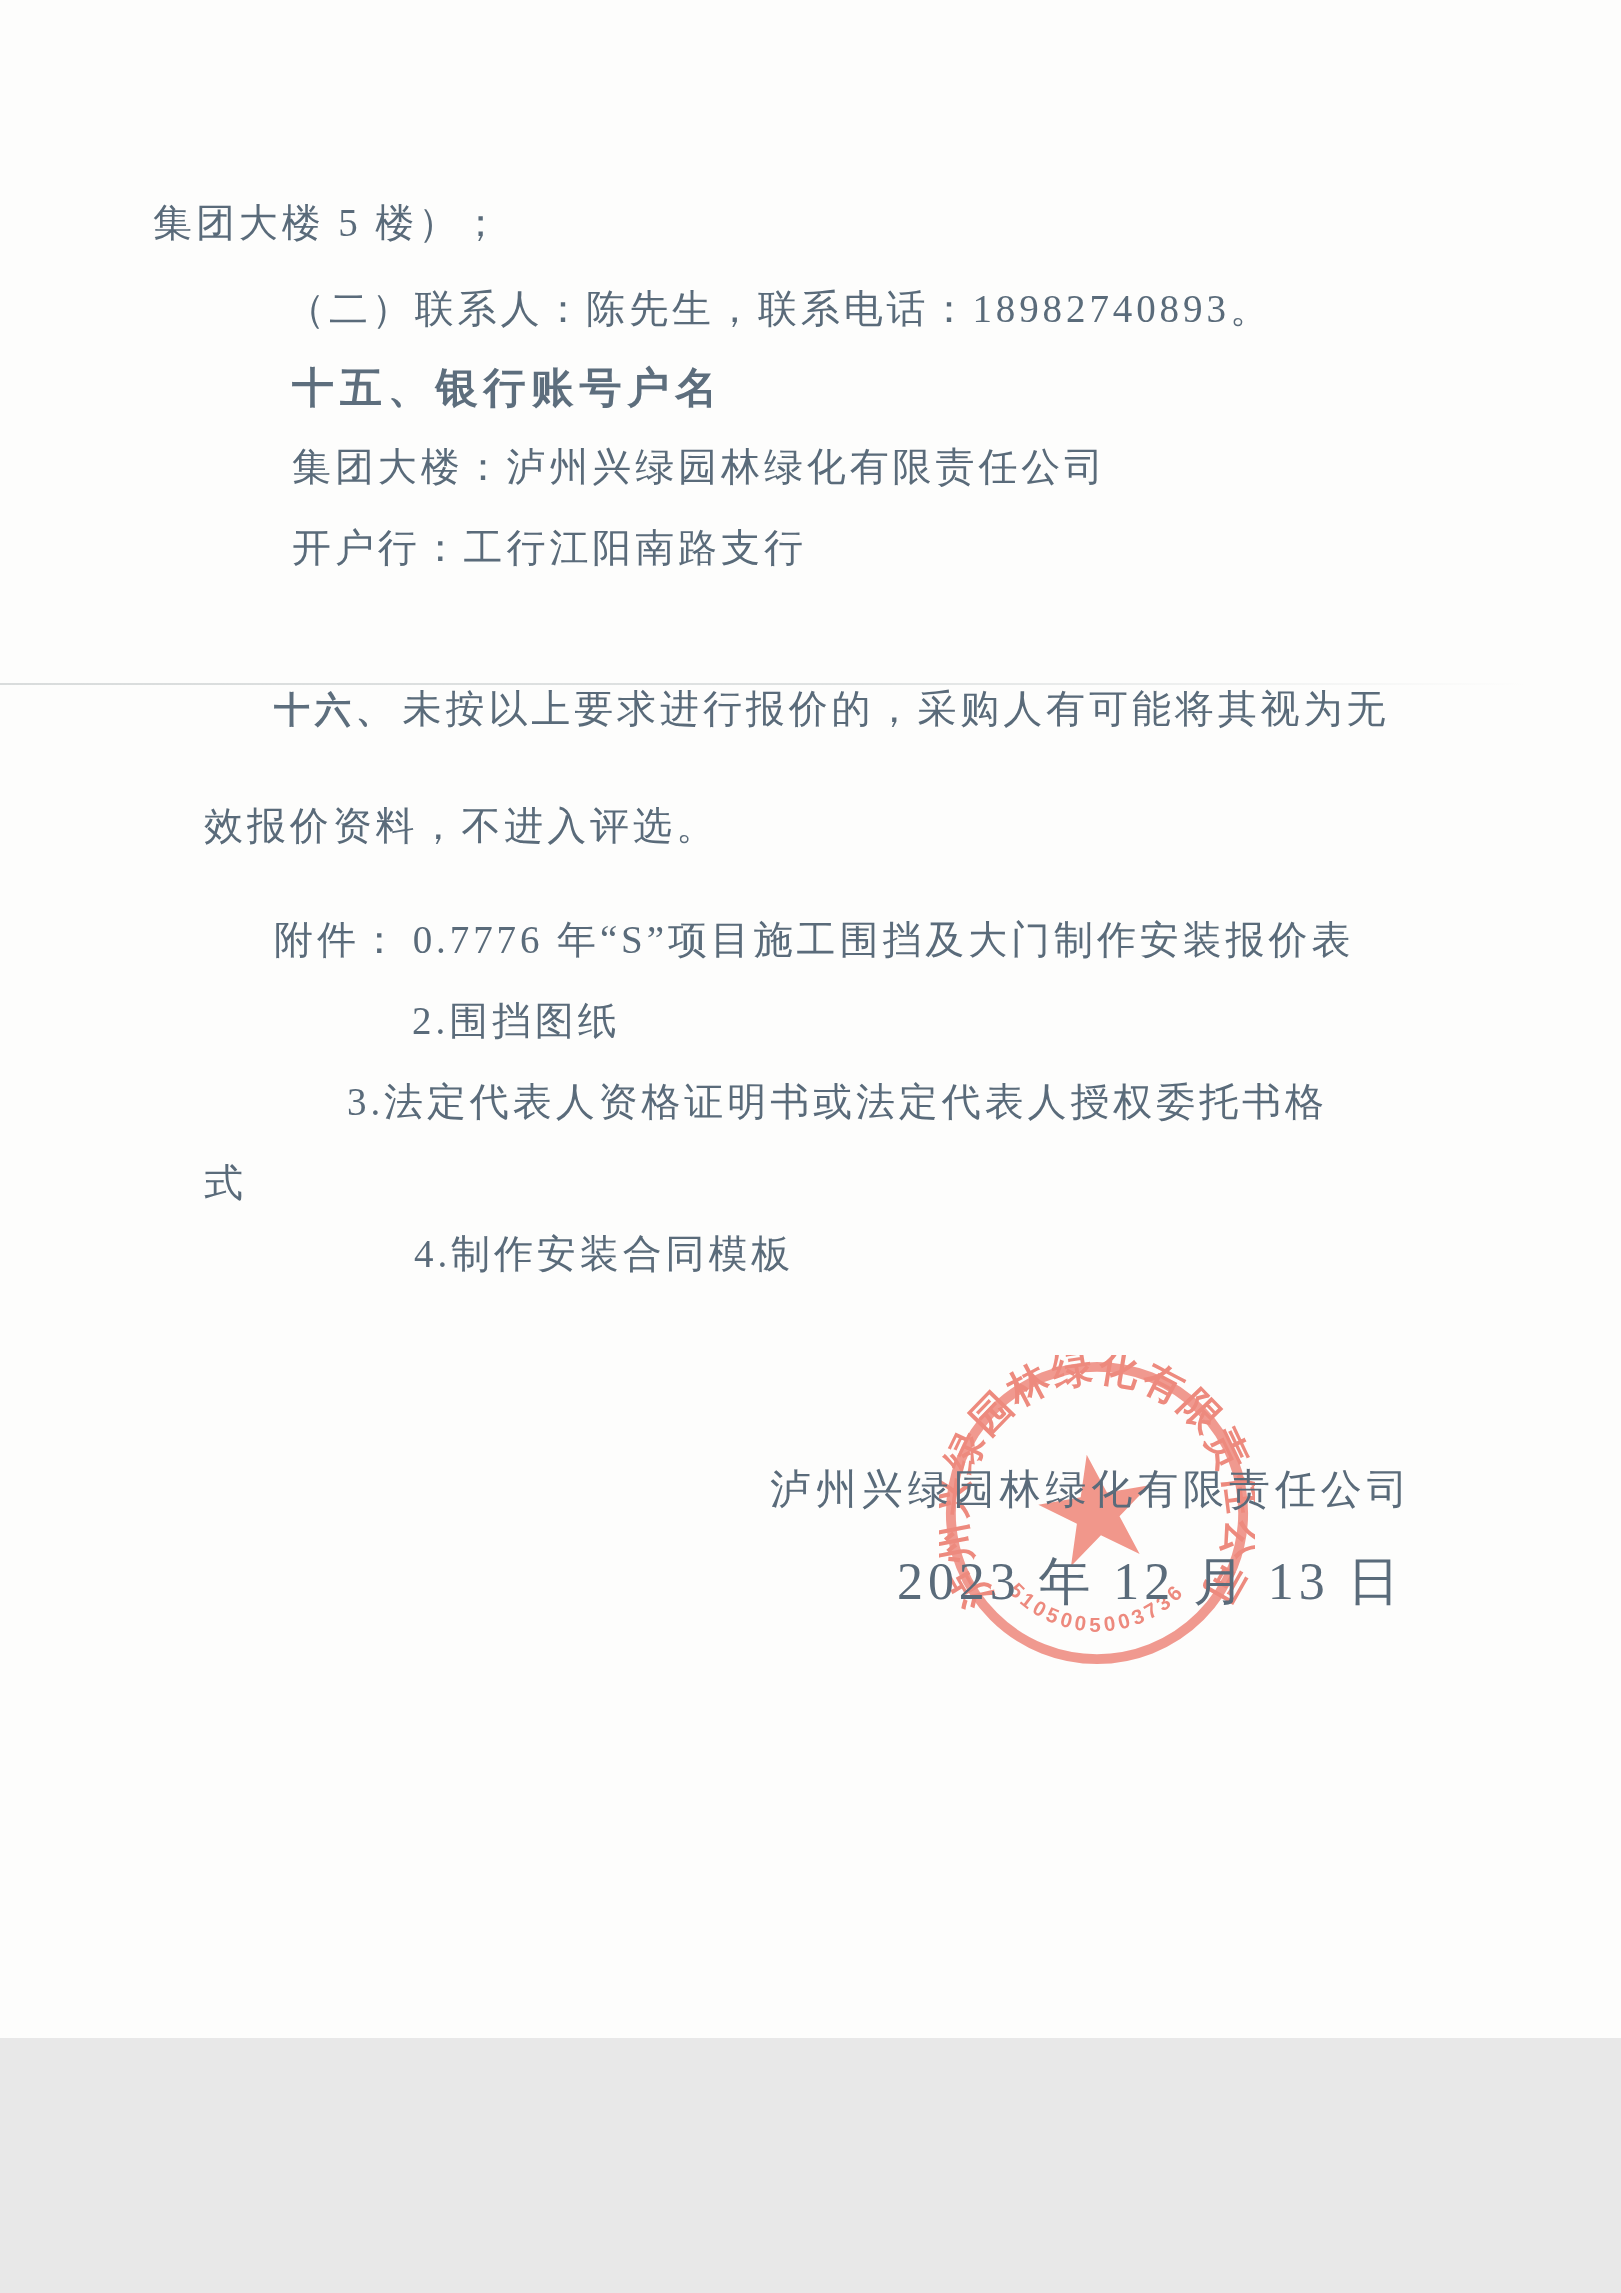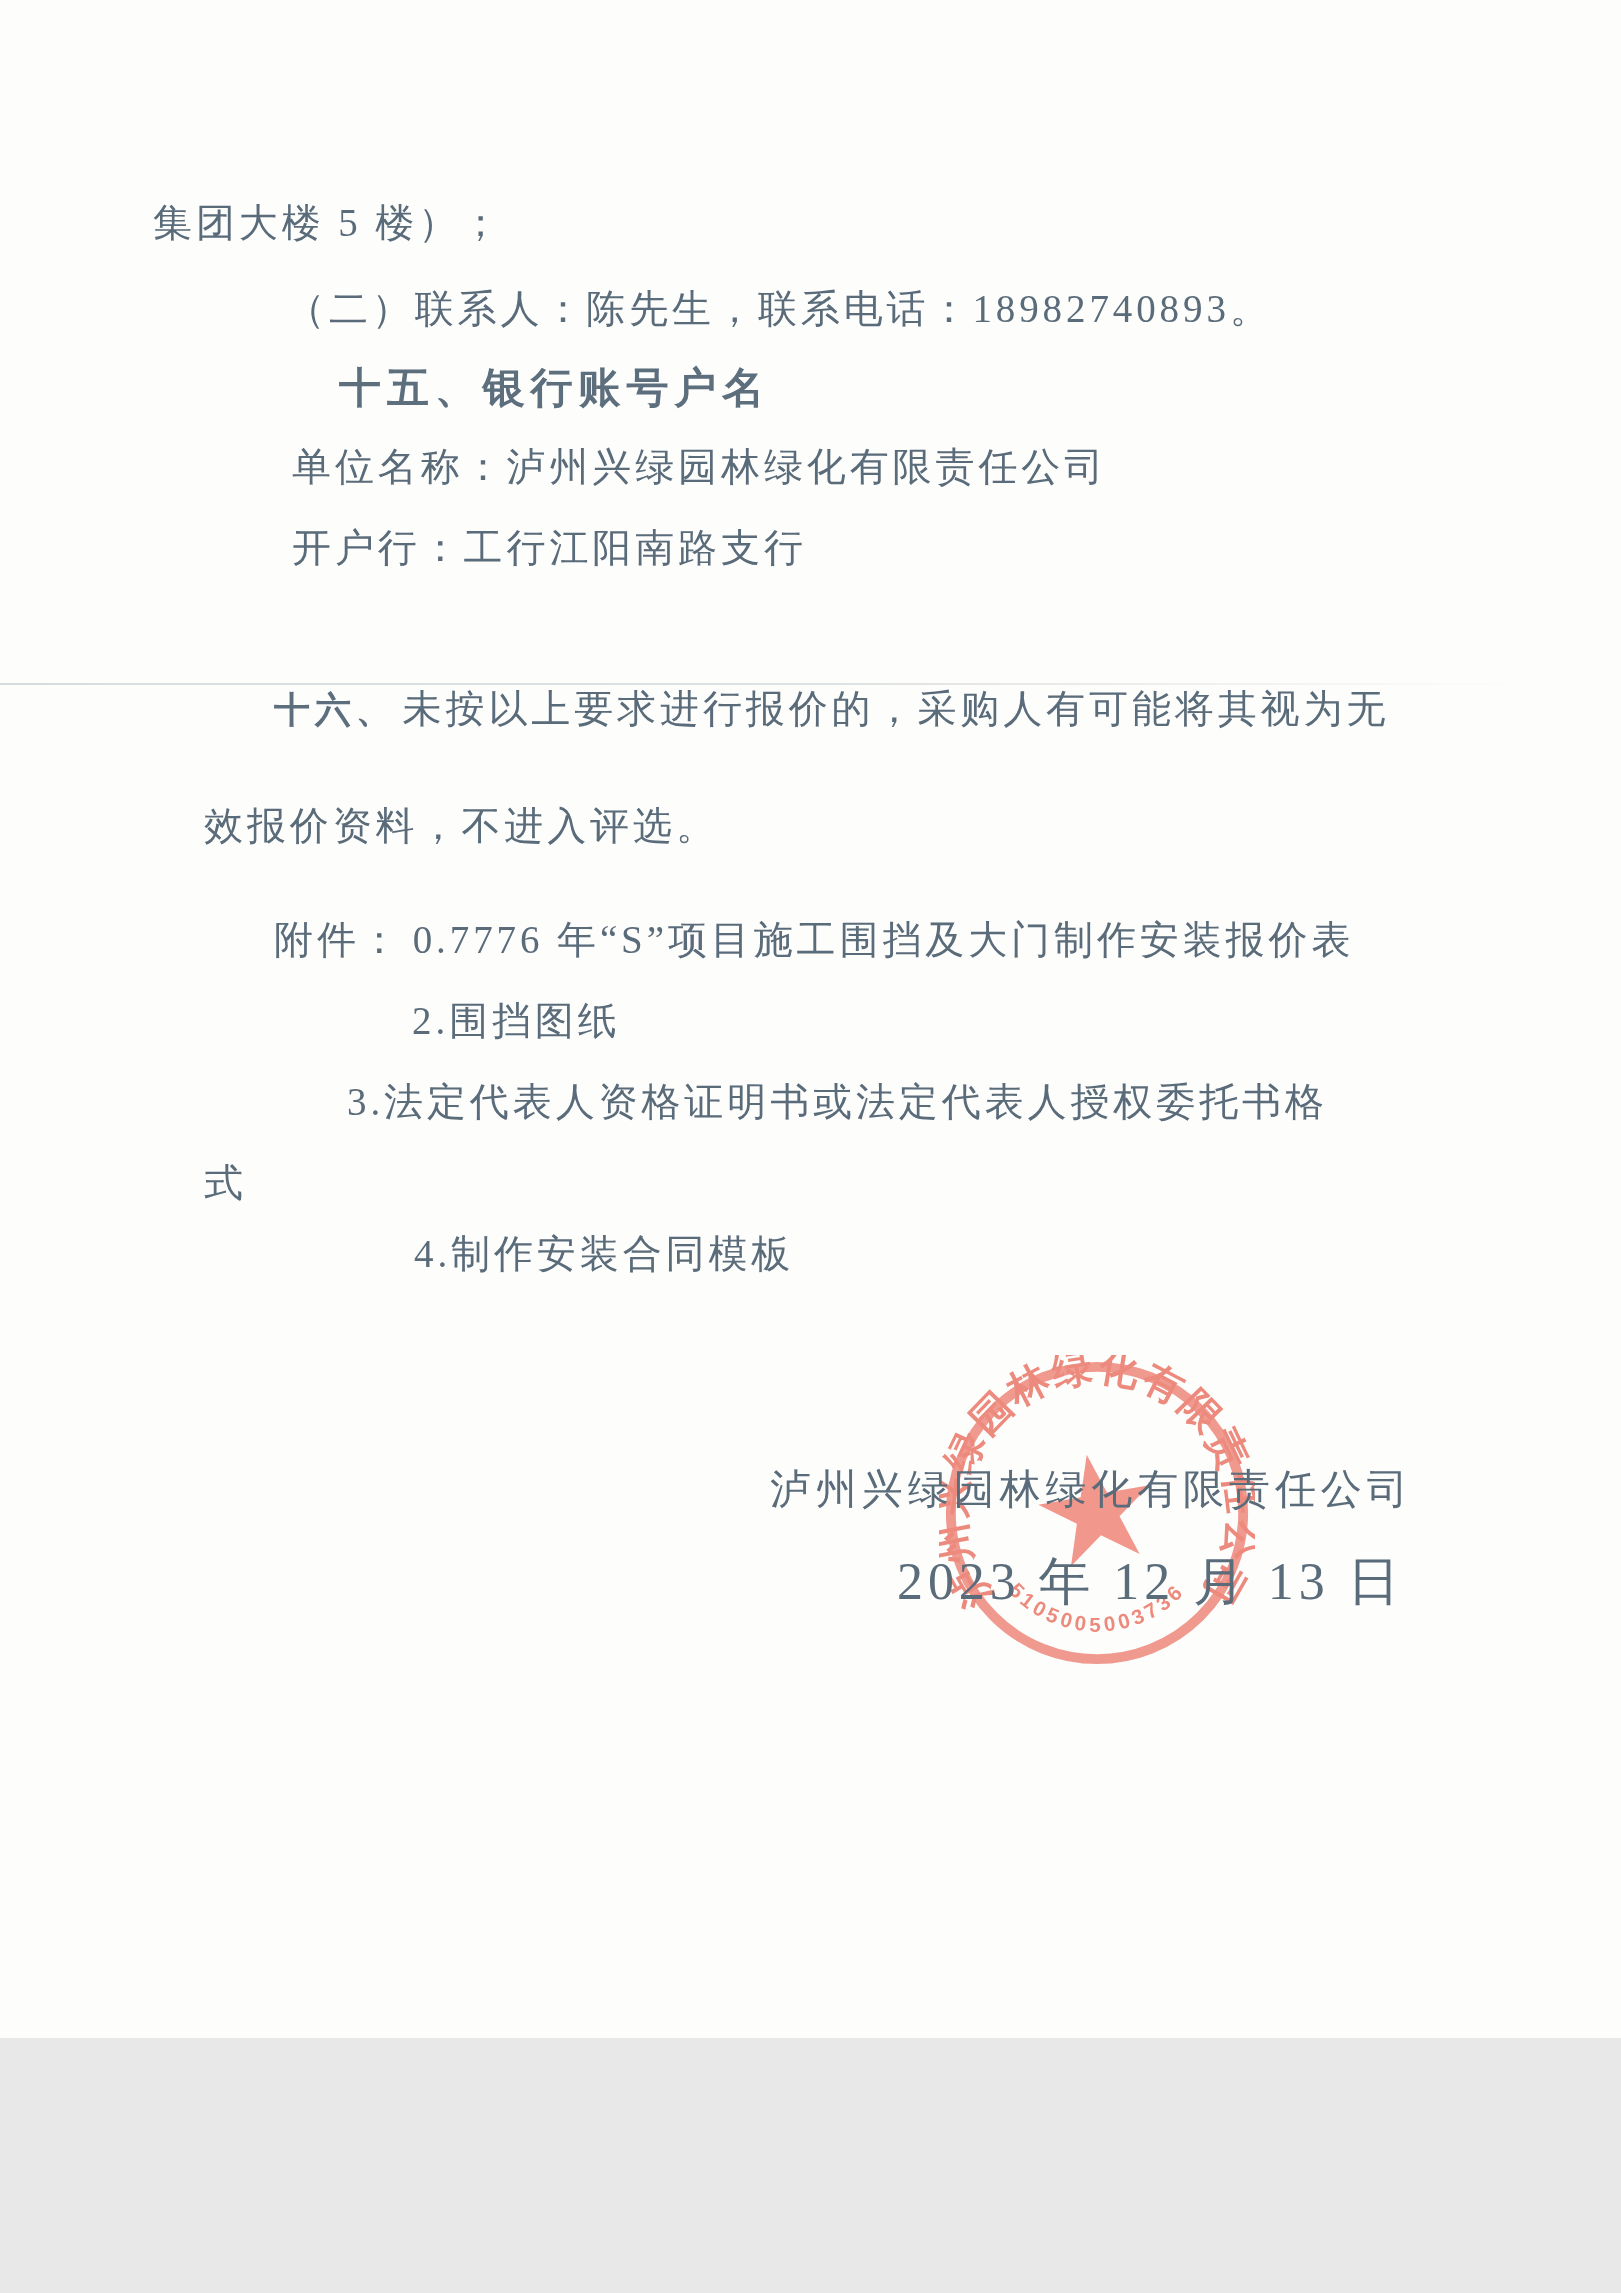--- a/index.html
+++ b/index.html
@@ -18,21 +18,20 @@
     font-size:39px;
     letter-spacing:3.9px;
     line-height:1.1;
   }
   .h15 {
     font-family:"Liberation Sans", sans-serif;
     font-weight:bold;
     font-size:42px;
     letter-spacing:5.9px;
     color:#5d6e7d;
-    margin-left:47px;
   }
   .bold-label {
     font-family:"Liberation Sans", sans-serif;
     font-weight:bold;
     font-size:36px;
     letter-spacing:4.9px;
     color:#5d6e7d;
     margin-right:5.9px;
   }
   .attach-label { margin-right:10px; }
@@ -74,21 +73,21 @@
 <body>
 
 <div class="page">
 
   <div class="ln l1">集团大楼 5 楼）；</div>
 
   <div class="ln l2">（二）联系人：陈先生，联系电话：18982740893。</div>
 
   <div class="ln l3 h15">十五、银行账号户名</div>
 
-  <div class="ln l4">单位名称：泸州兴绿园林绿化有限责任公司</div>
+  <div class="ln l4">集团大楼：泸州兴绿园林绿化有限责任公司</div>
 
   <div class="ln l5">开户行：工行江阳南路支行</div>
 
 
   <div class="scan-rule"></div>
 
   <div class="ln l7">
     <span class="bold-label">十六、</span><span>未按以上要求进行报价的，采购人有可能将其视为无</span>
   </div>
 

